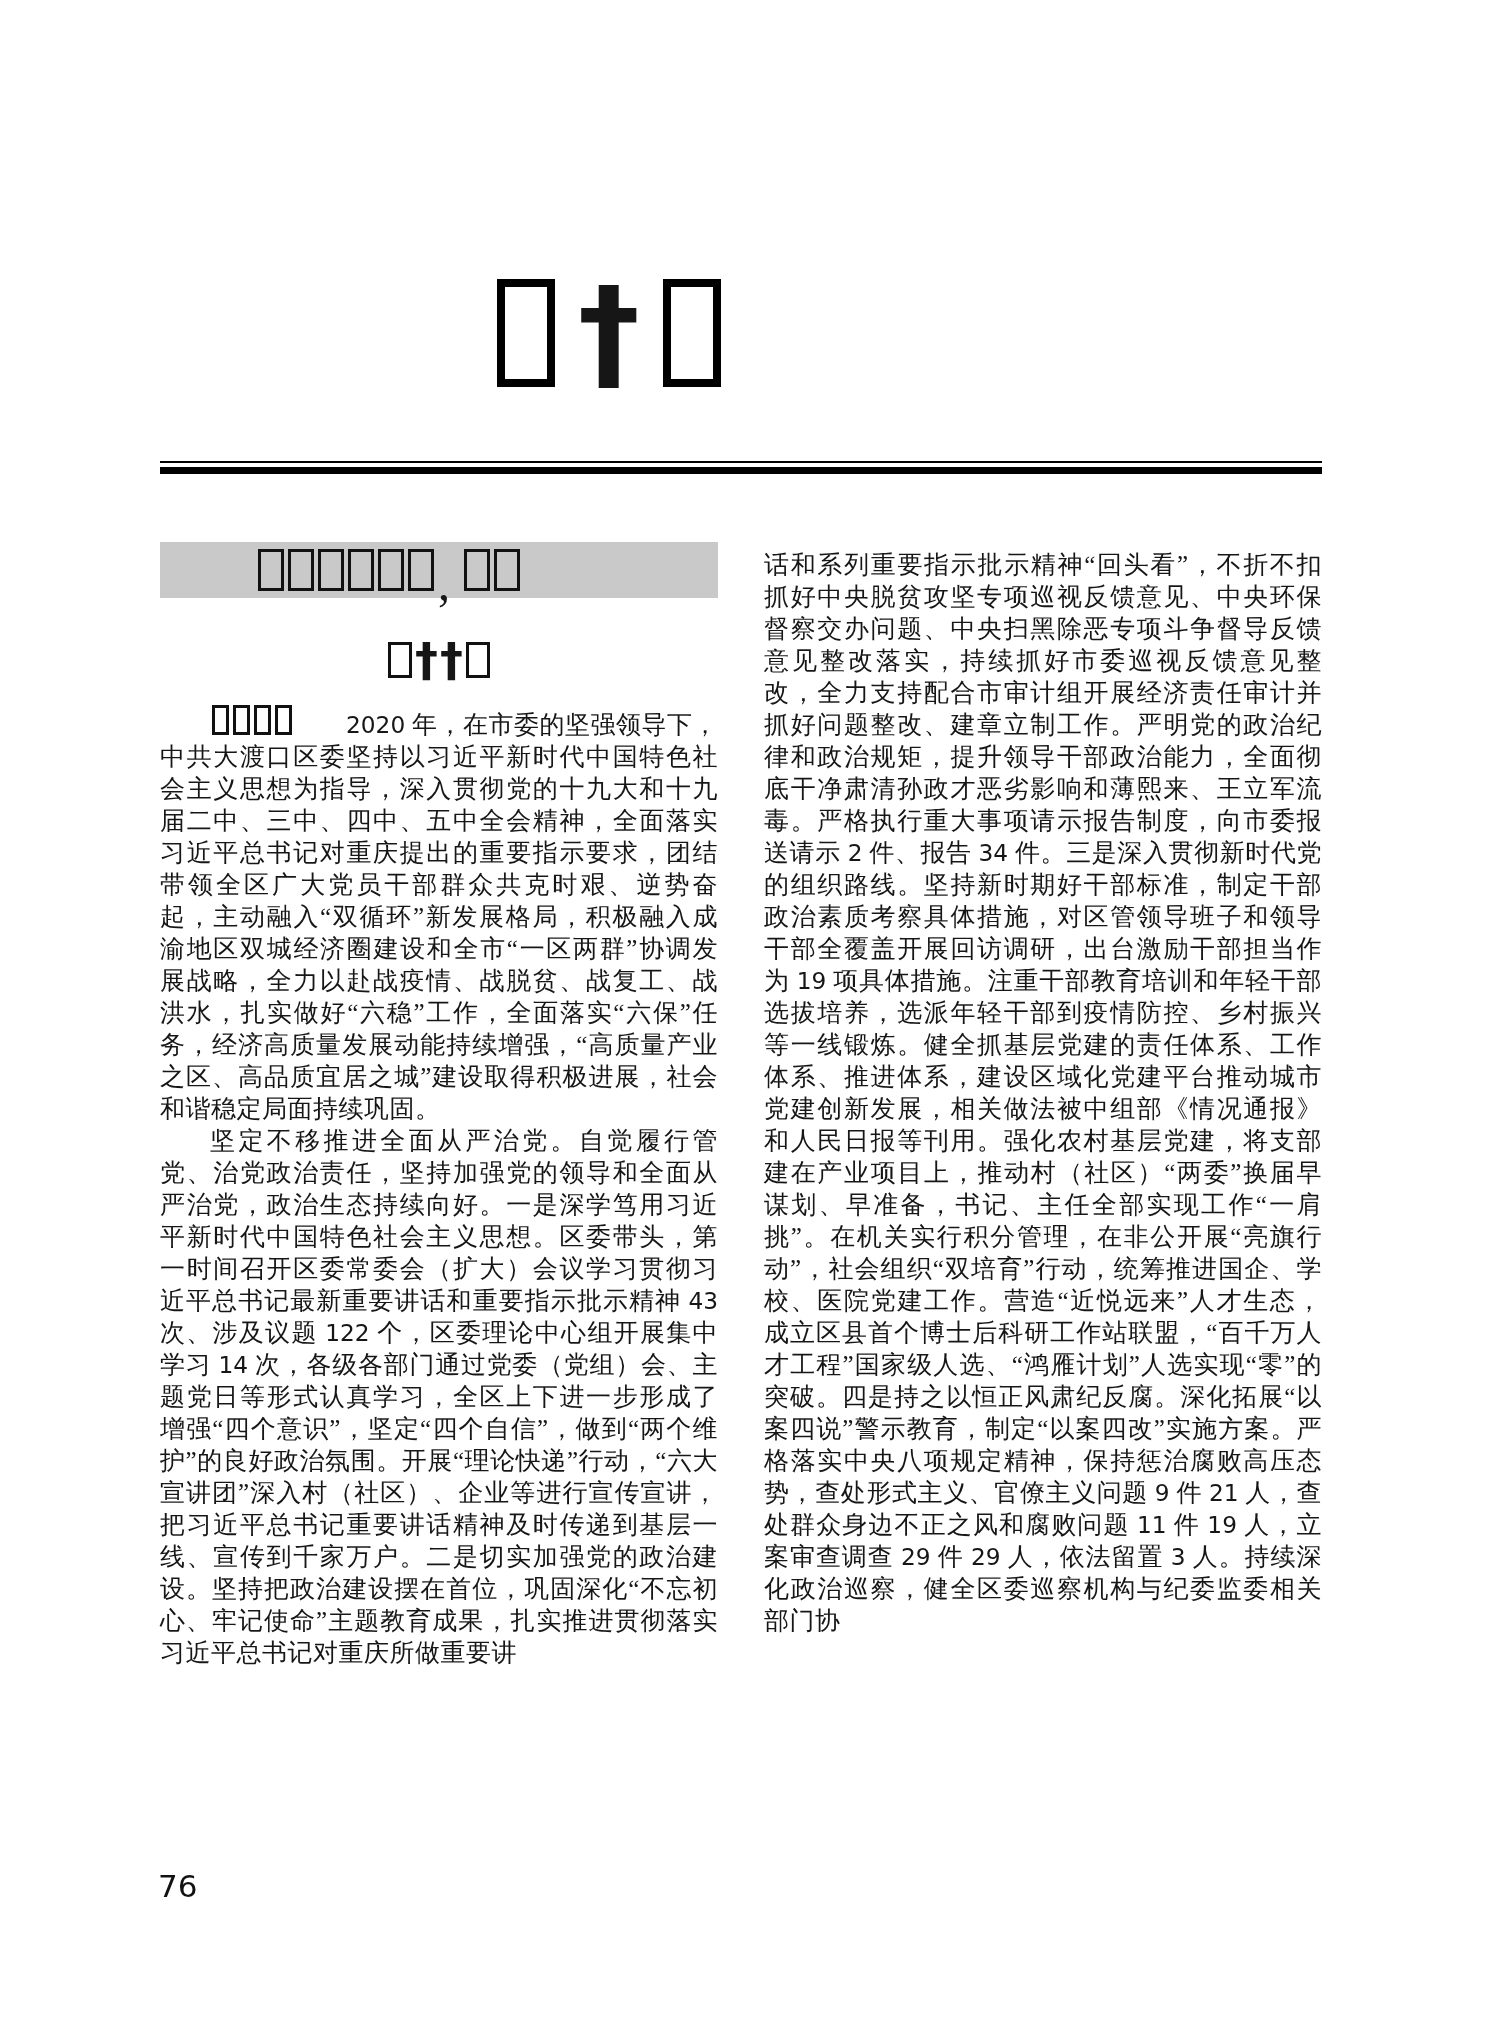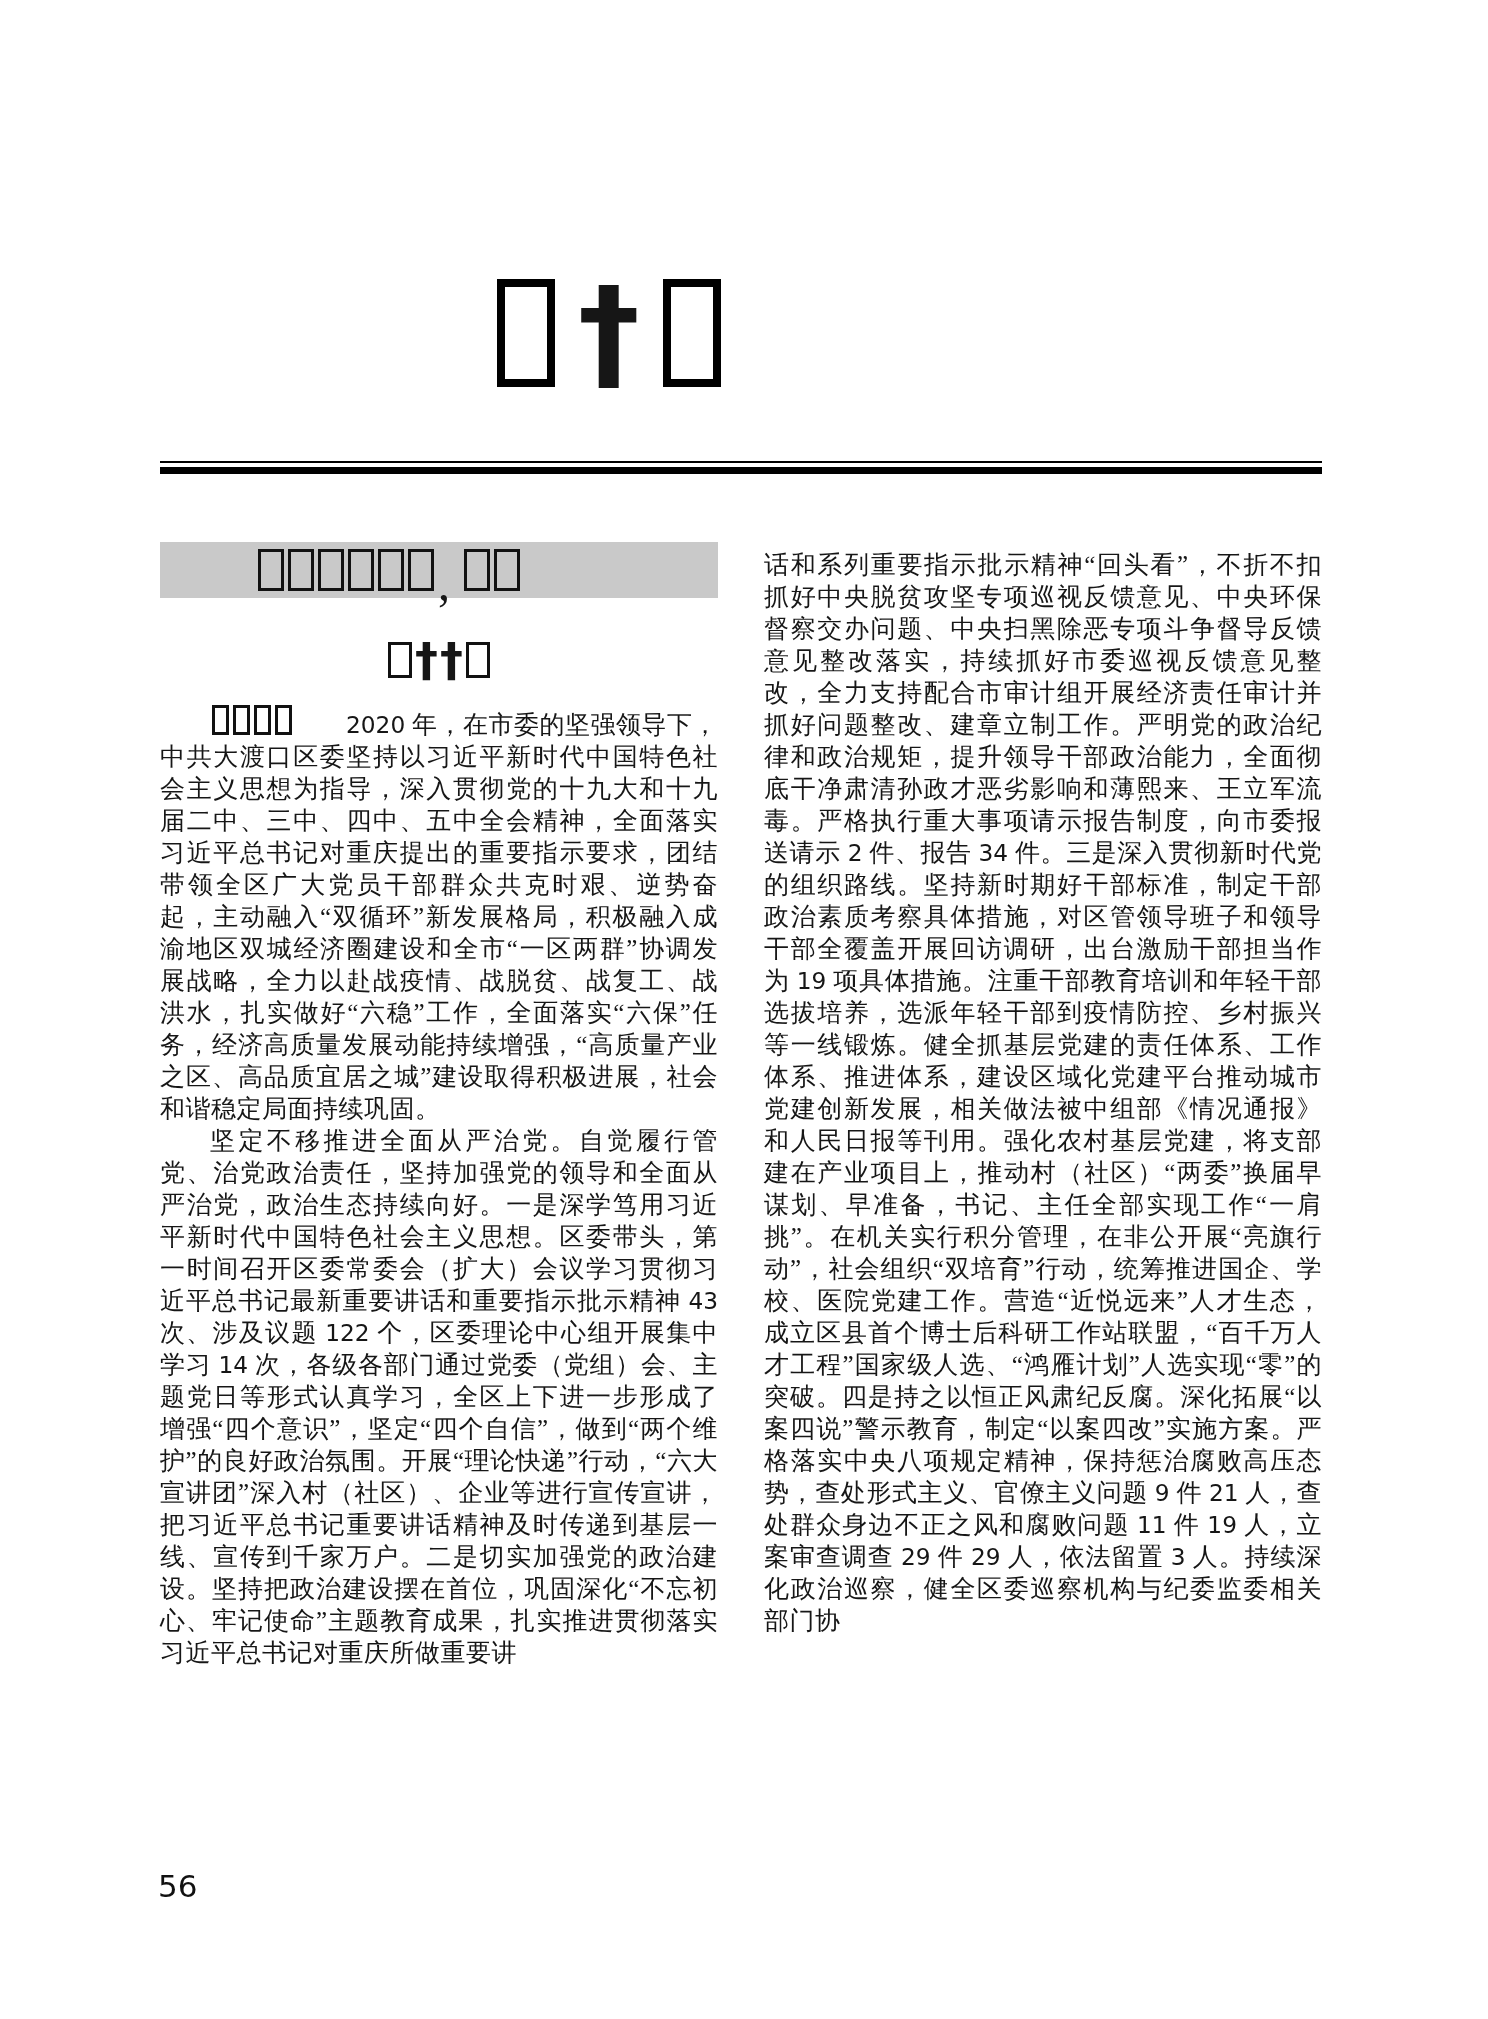--- a/index.html
+++ b/index.html
@@ -97,15 +97,15 @@
 
   <div class="col col-left">
     <p class="indent"><span class="lead"><span class="tofu"></span><span class="tofu"></span><span class="tofu"></span><span class="tofu"></span></span><span><span class="num">2020</span> 年，在市委的坚强领导下，中共大渡口区委坚持以习近平新时代中国特色社会主义思想为指导，深入贯彻党的十九大和十九届二中、三中、四中、五中全会精神，全面落实习近平总书记对重庆提出的重要指示要求，团结带领全区广大党员干部群众共克时艰、逆势奋起，主动融入“双循环”新发展格局，积极融入成渝地区双城经济圈建设和全市“一区两群”协调发展战略，全力以赴战疫情、战脱贫、战复工、战洪水，扎实做好“六稳”工作，全面落实“六保”任务，经济高质量发展动能持续增强，“高质量产业之区、高品质宜居之城”建设取得积极进展，社会和谐稳定局面持续巩固。</span></p>
     <p class="indent">坚定不移推进全面从严治党。自觉履行管党、治党政治责任，坚持加强党的领导和全面从严治党，政治生态持续向好。一是深学笃用习近平新时代中国特色社会主义思想。区委带头，第一时间召开区委常委会（扩大）会议学习贯彻习近平总书记最新重要讲话和重要指示批示精神 <span class="num">43</span> 次、涉及议题 <span class="num">122</span> 个，区委理论中心组开展集中学习 <span class="num">14</span> 次，各级各部门通过党委（党组）会、主题党日等形式认真学习，全区上下进一步形成了增强“四个意识”，坚定“四个自信”，做到“两个维护”的良好政治氛围。开展“理论快递”行动，“六大宣讲团”深入村（社区）、企业等进行宣传宣讲，把习近平总书记重要讲话精神及时传递到基层一线、宣传到千家万户。二是切实加强党的政治建设。坚持把政治建设摆在首位，巩固深化“不忘初心、牢记使命”主题教育成果，扎实推进贯彻落实习近平总书记对重庆所做重要讲</p>
   </div>
 
   <div class="col col-right">
     <p>话和系列重要指示批示精神“回头看”，不折不扣抓好中央脱贫攻坚专项巡视反馈意见、中央环保督察交办问题、中央扫黑除恶专项斗争督导反馈意见整改落实，持续抓好市委巡视反馈意见整改，全力支持配合市审计组开展经济责任审计并抓好问题整改、建章立制工作。严明党的政治纪律和政治规矩，提升领导干部政治能力，全面彻底干净肃清孙政才恶劣影响和薄熙来、王立军流毒。严格执行重大事项请示报告制度，向市委报送请示 <span class="num">2</span> 件、报告 <span class="num">34</span> 件。三是深入贯彻新时代党的组织路线。坚持新时期好干部标准，制定干部政治素质考察具体措施，对区管领导班子和领导干部全覆盖开展回访调研，出台激励干部担当作为 <span class="num">19</span> 项具体措施。注重干部教育培训和年轻干部选拔培养，选派年轻干部到疫情防控、乡村振兴等一线锻炼。健全抓基层党建的责任体系、工作体系、推进体系，建设区域化党建平台推动城市党建创新发展，相关做法被中组部《情况通报》和人民日报等刊用。强化农村基层党建，将支部建在产业项目上，推动村（社区）“两委”换届早谋划、早准备，书记、主任全部实现工作“一肩挑”。在机关实行积分管理，在非公开展“亮旗行动”，社会组织“双培育”行动，统筹推进国企、学校、医院党建工作。营造“近悦远来”人才生态，成立区县首个博士后科研工作站联盟，“百千万人才工程”国家级人选、“鸿雁计划”人选实现“零”的突破。四是持之以恒正风肃纪反腐。深化拓展“以案四说”警示教育，制定“以案四改”实施方案。严格落实中央八项规定精神，保持惩治腐败高压态势，查处形式主义、官僚主义问题 <span class="num">9</span> 件 <span class="num">21</span> 人，查处群众身边不正之风和腐败问题 <span class="num">11</span> 件 <span class="num">19</span> 人，立案审查调查 <span class="num">29</span> 件 <span class="num">29</span> 人，依法留置 <span class="num">3</span> 人。持续深化政治巡察，健全区委巡察机构与纪委监委相关部门协</p>
   </div>
 
-  <div class="page-number">56</div>
+  <div class="page-number">76</div>
 
 </div>
 
 </body></html>

